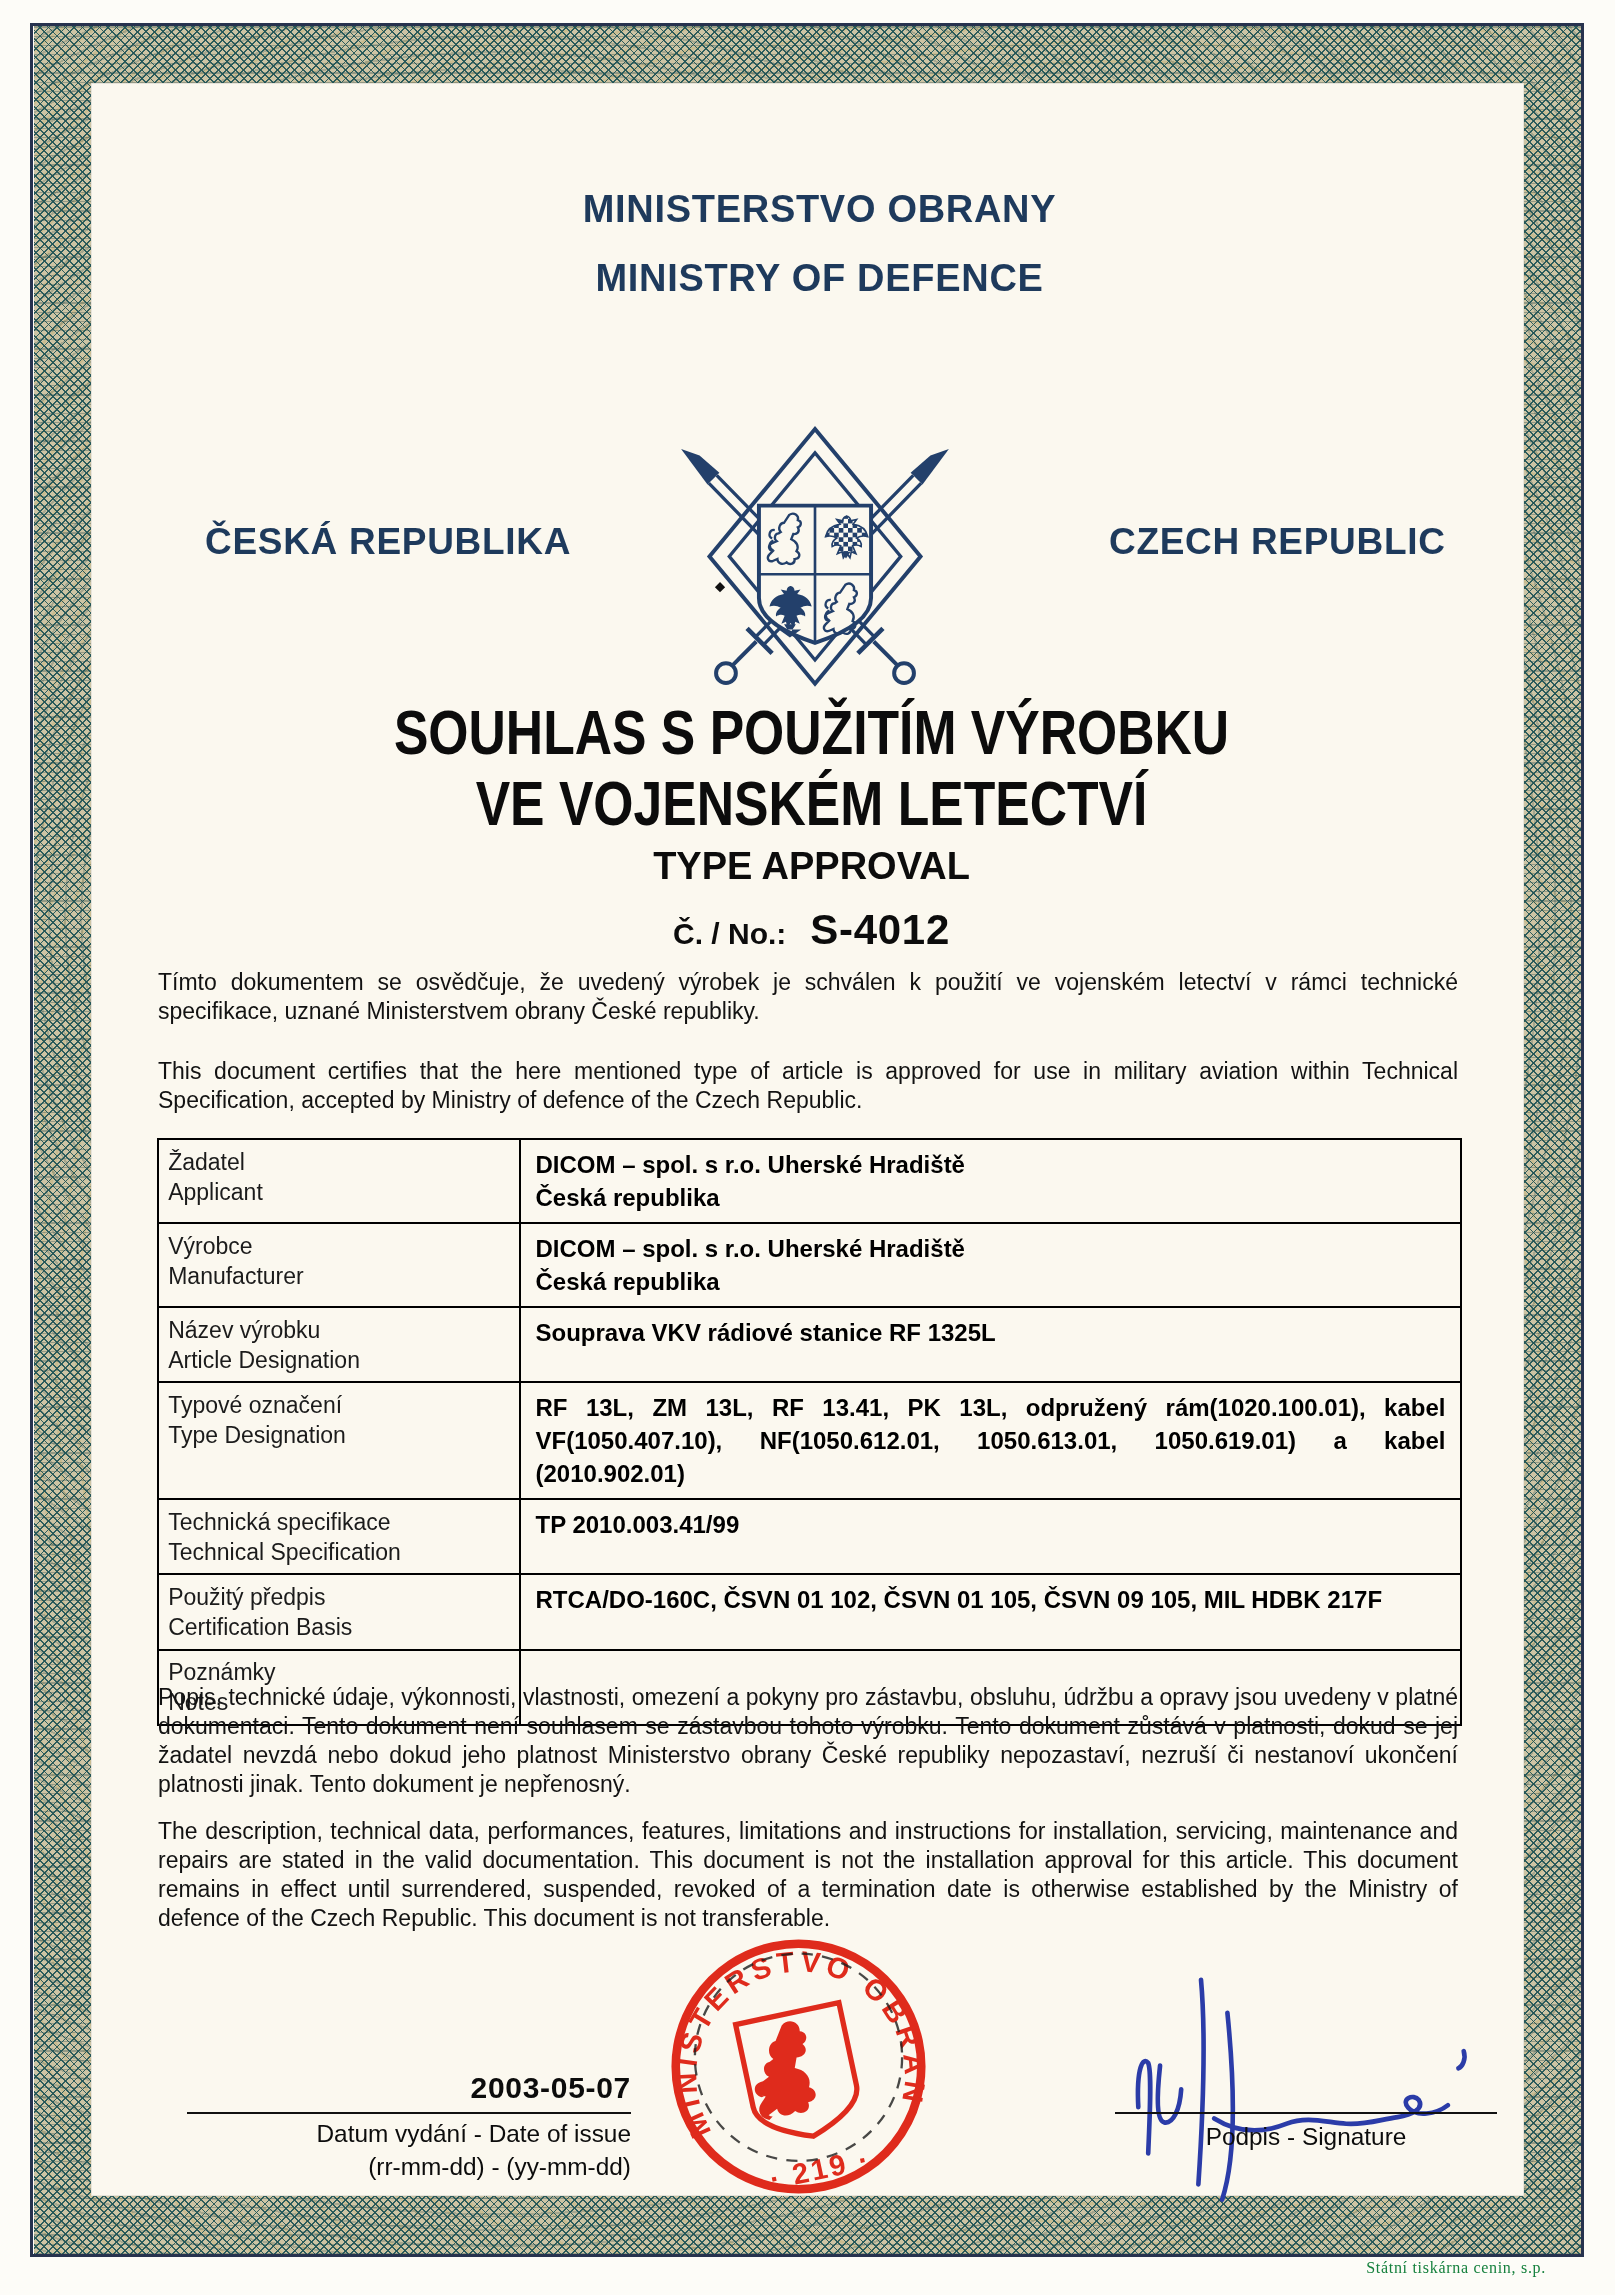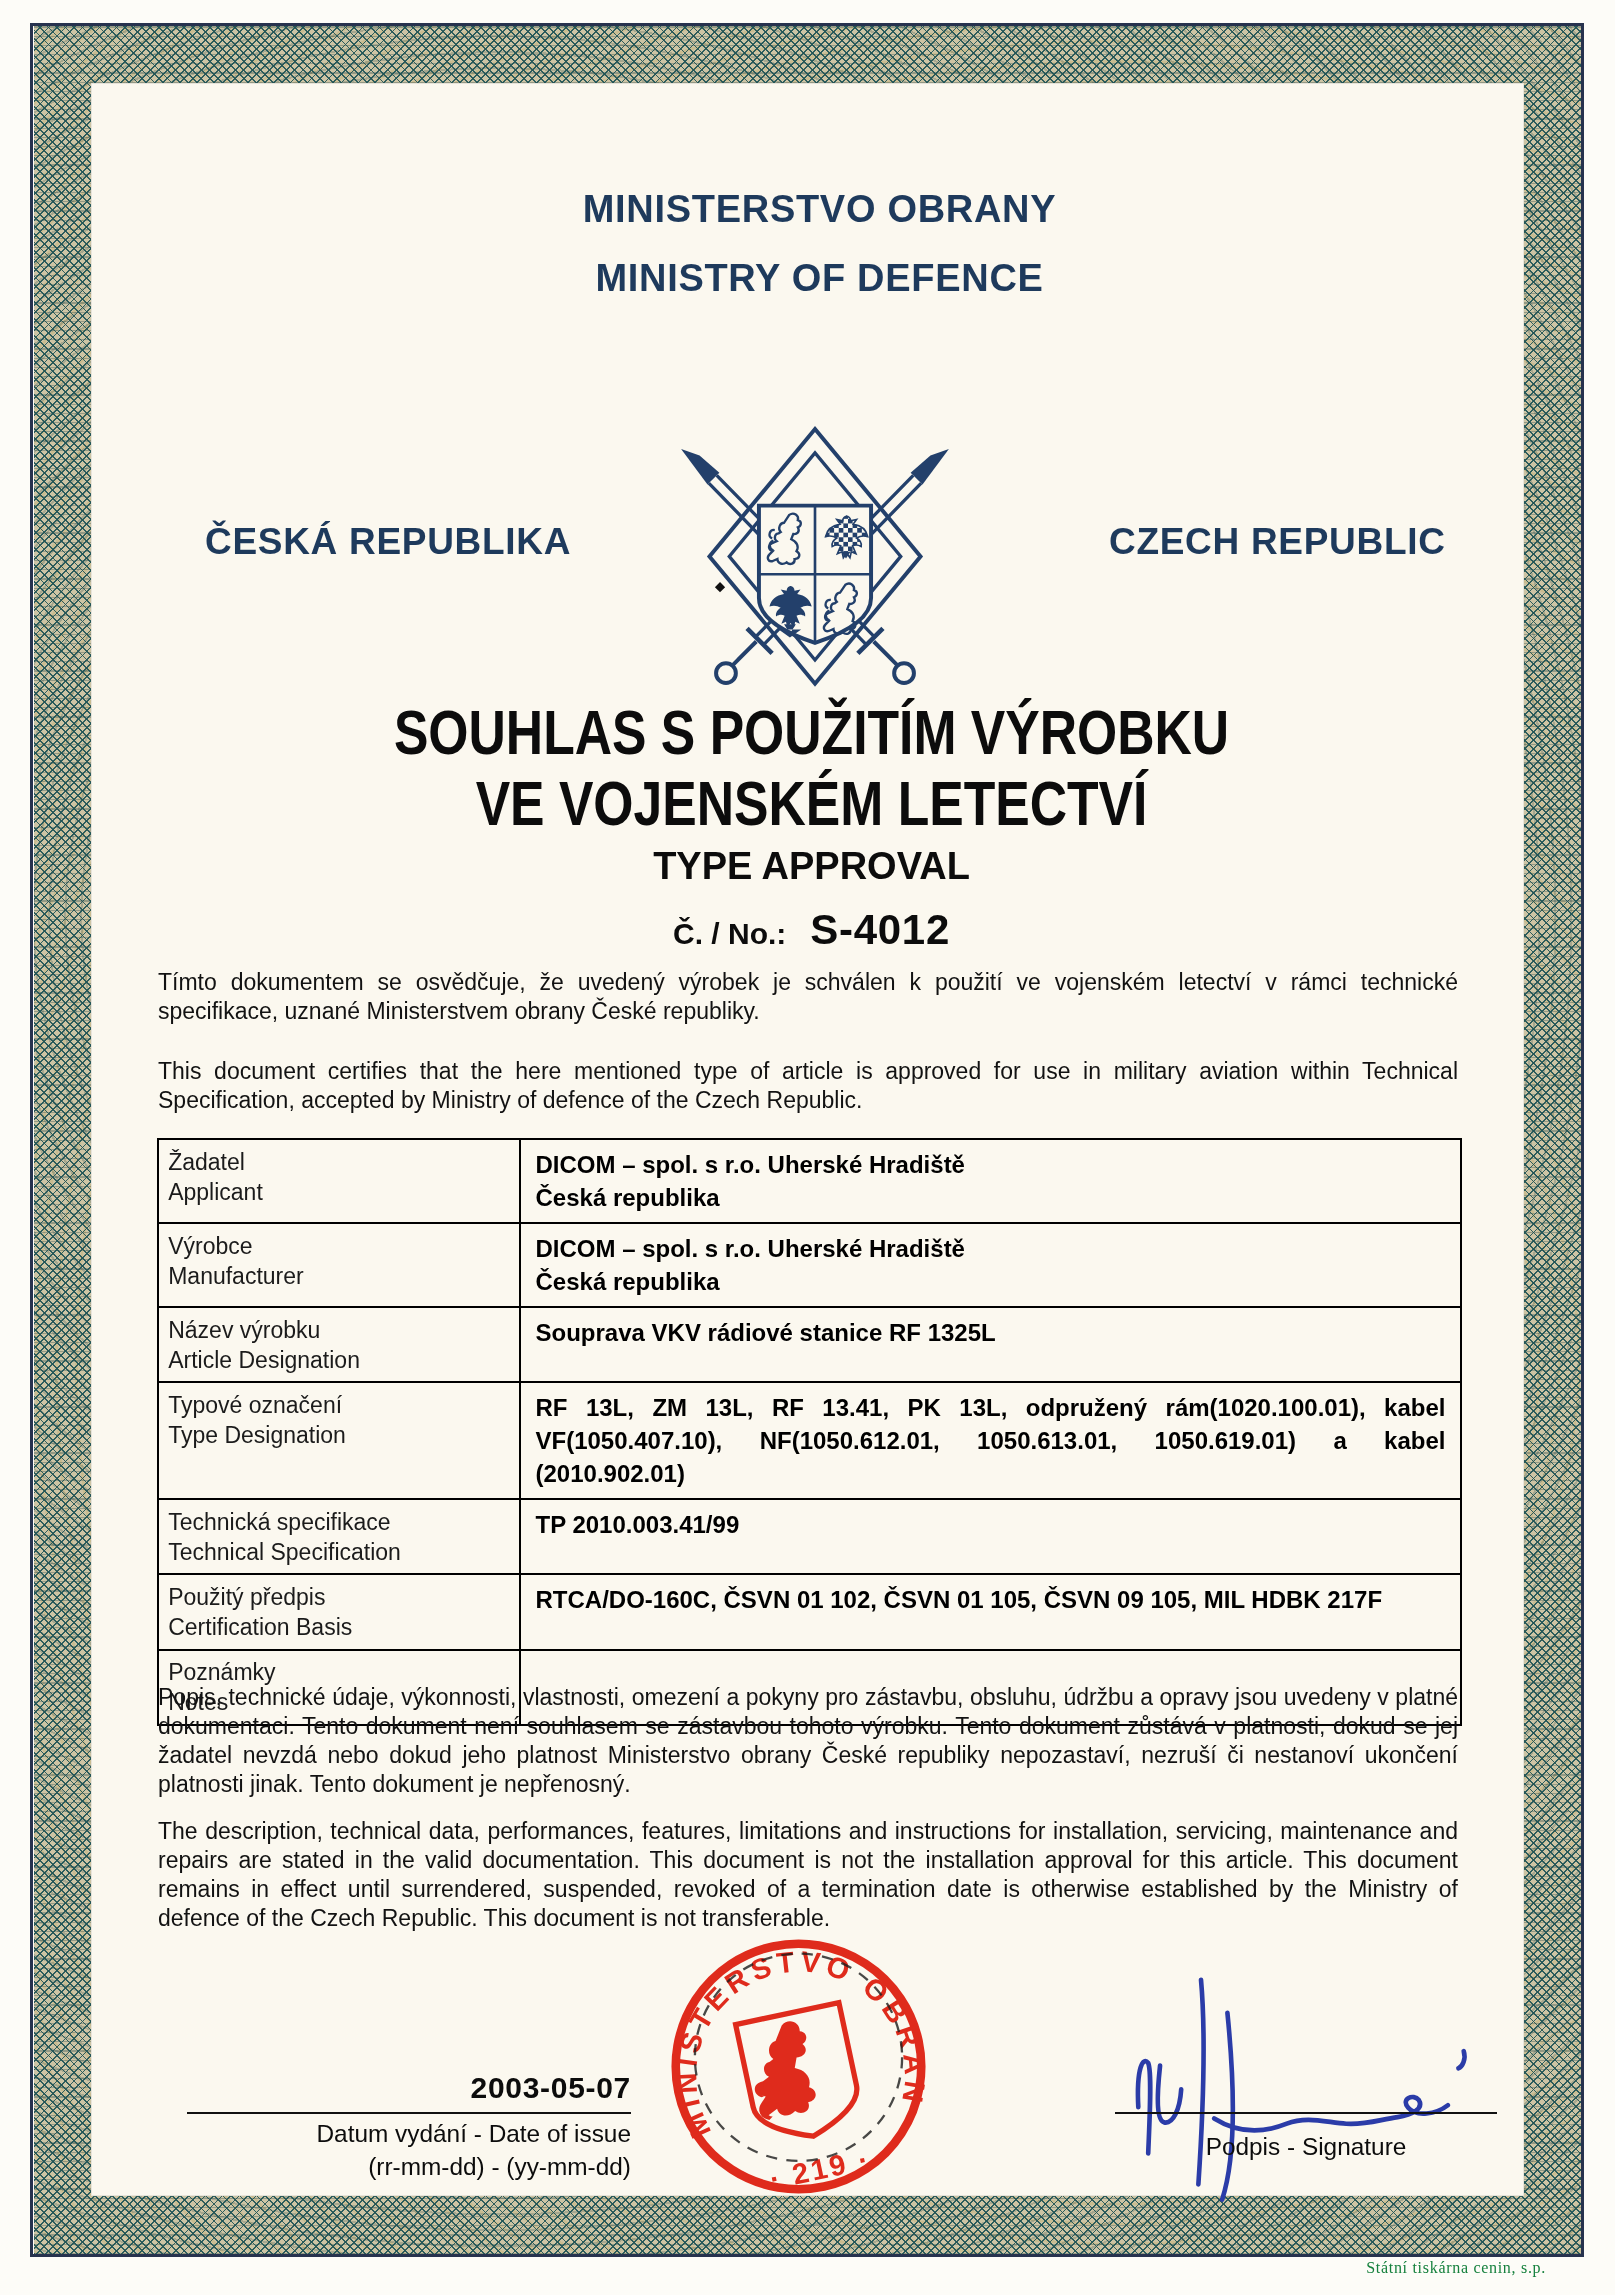--- a/index.html
+++ b/index.html
@@ -43,21 +43,21 @@
   .h0{min-height:71px}.h1{min-height:75px}.h2{min-height:74px}.h3{min-height:83px}
   .h4{min-height:75px}.h5{min-height:75px}.h6{min-height:65px}
   
   .date-block{left:187px;top:2071px;width:444px;text-align:right;color:#0c0c0c;}
   .date-value{font-size:30px;font-weight:bold;letter-spacing:0.7px;}
   .date-rule{border-top:2.6px solid #111;margin-top:6.6px;}
   .date-label{font-size:24.4px;margin-top:6.6px;}
   .date-format{font-size:24.4px;margin-top:5.3px;}
   .sig-block{left:1115px;top:2112px;width:382px;text-align:center;color:#0c0c0c;}
   .sig-rule{border-top:2px solid #111;}
-  .sig-label{font-size:24.4px;margin-top:19px;}
+  .sig-label{font-size:24.4px;margin-top:9px;}
   .printer{right:77px;top:2259px;font-family:"Liberation Serif",serif;font-size:16px;color:#15803d;letter-spacing:0.7px;text-align:center;}
   svg{display:block;}
 </style>
 </head>
 <body>
 
 <div class="page">
 
   <div class="guilloche"></div>
   <div class="frame-outline"></div>

